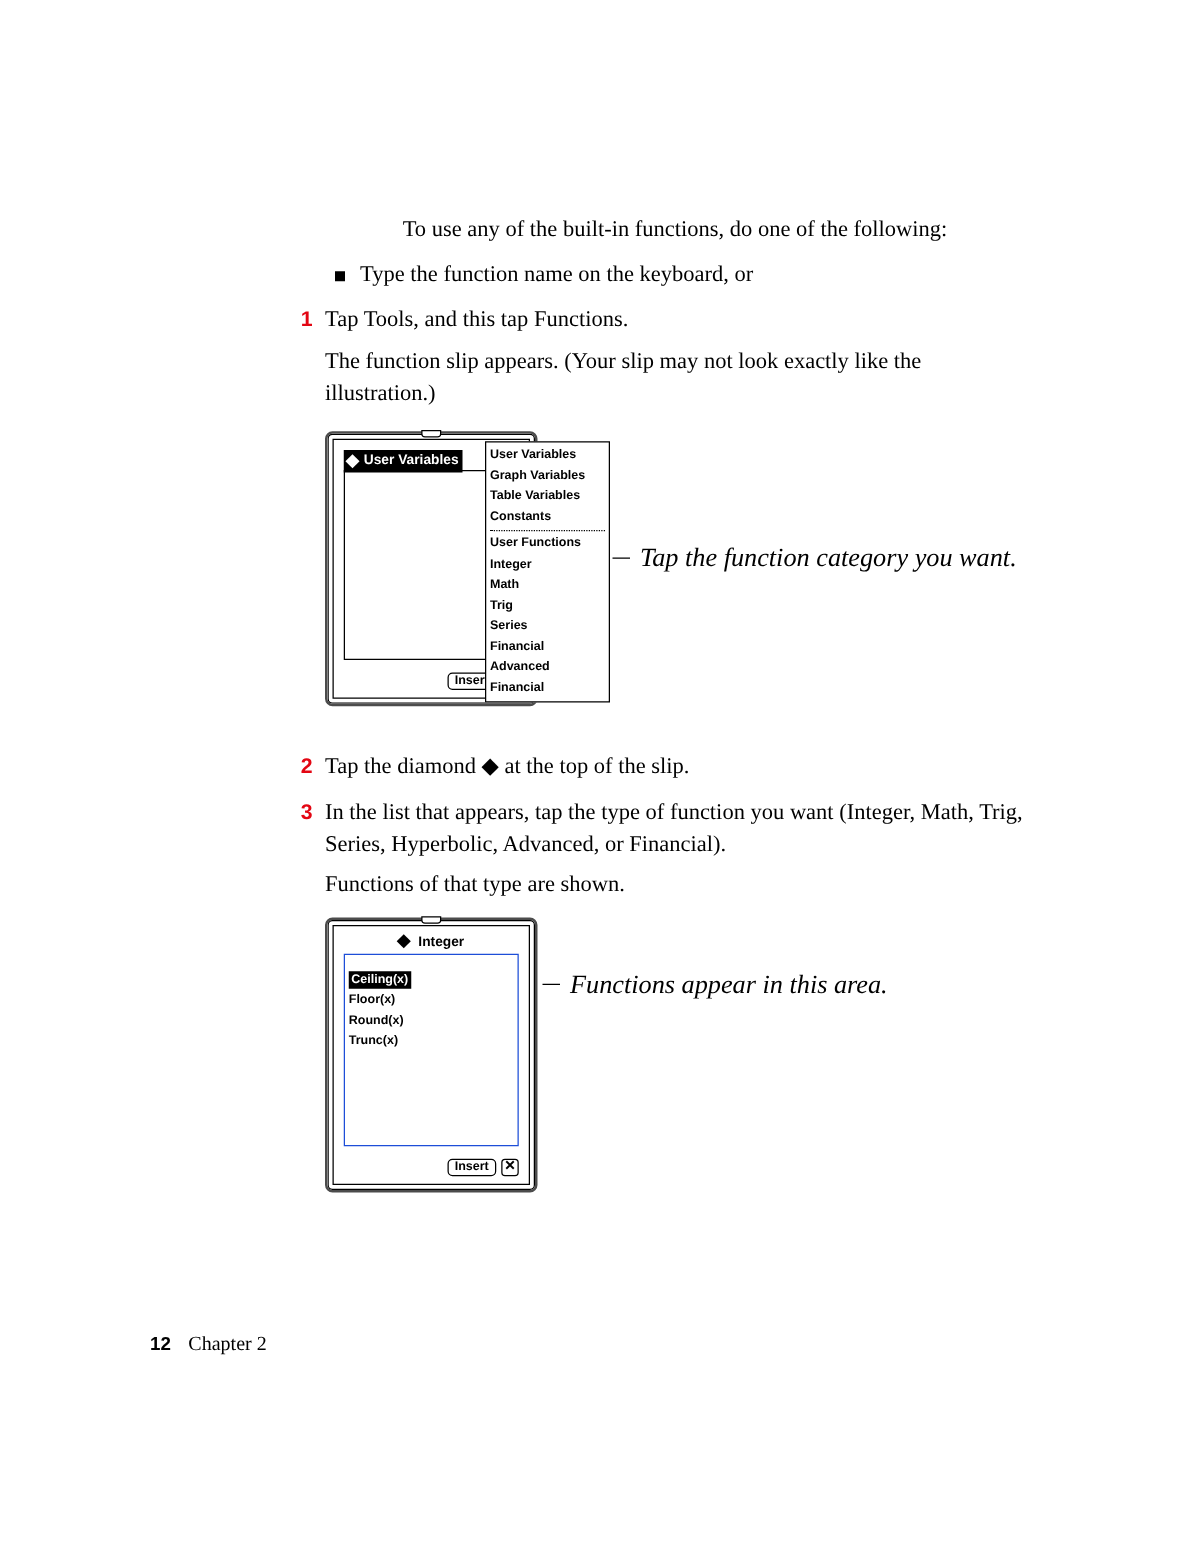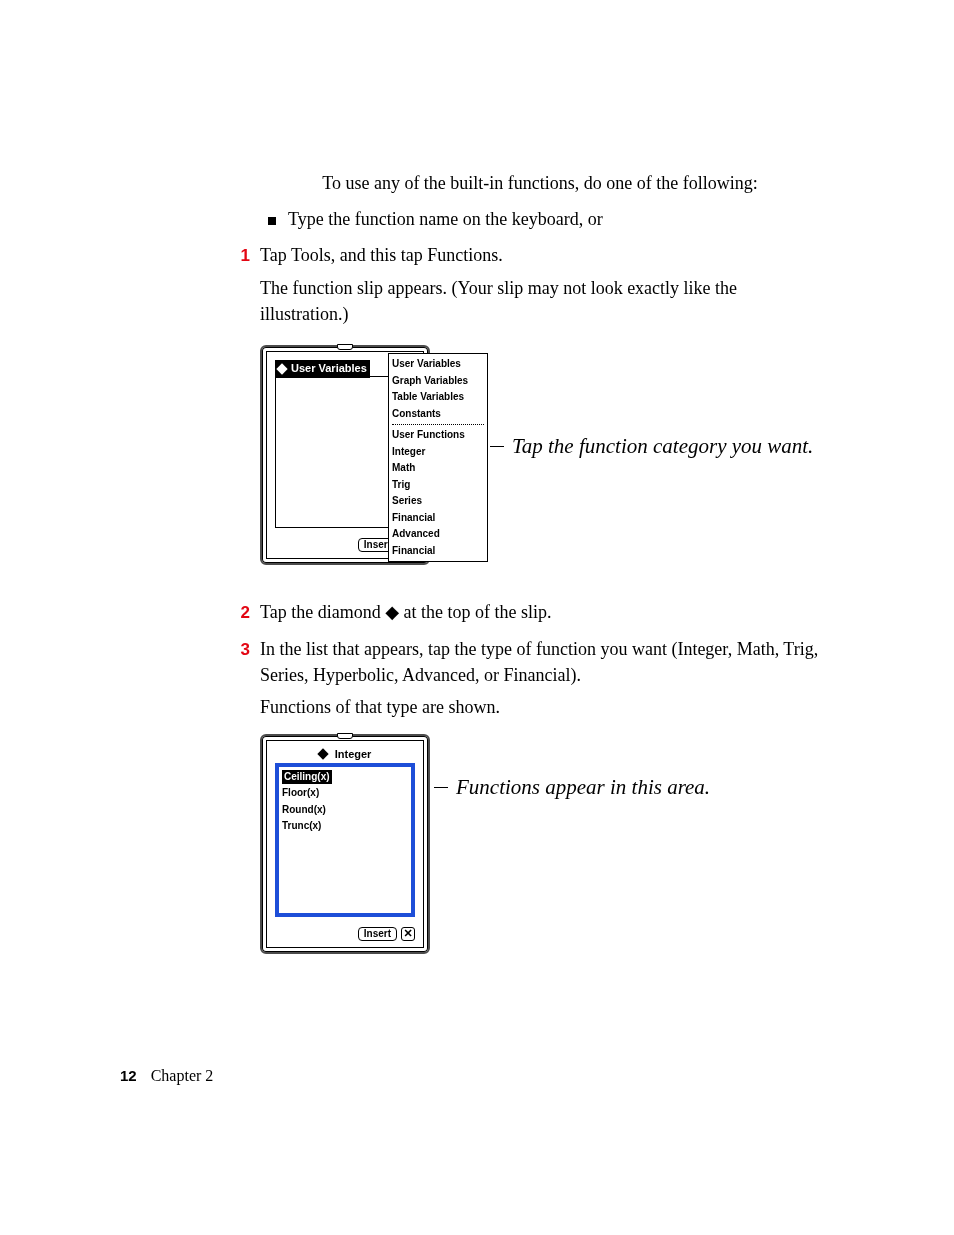--- a/index.html
+++ b/index.html
@@ -139,24 +139,24 @@
   }
   .slip2 { left:0; top:0; width:170px; height:220px; }
   .slip-hdr2 {
     position:absolute; left:0; right:0; top:6px;
     text-align:center;
     font-family: Arial, Helvetica, sans-serif;
     font-size: 11px; font-weight:bold;
   }
   .funclist {
     position:absolute; left:8px; right:8px; top:22px; bottom:30px;
-    border:4px solid #1d4ed8;
+    border:1px solid #1d4ed8;
     font-family: Arial, Helvetica, sans-serif;
     font-size:10px; font-weight:bold;
-    padding:2px 3px;
+    padding:12px 3px;
   }
   .funclist .sel { background:#000; color:#fff; display:inline-block; padding:0 2px; }
   .funclist div { padding:1px 0; }
   .callout2 {
     position:absolute; left:174px; top:38px;
     display:flex; align-items:center;text-align:center;
   }
 
   
   .page-footer {

